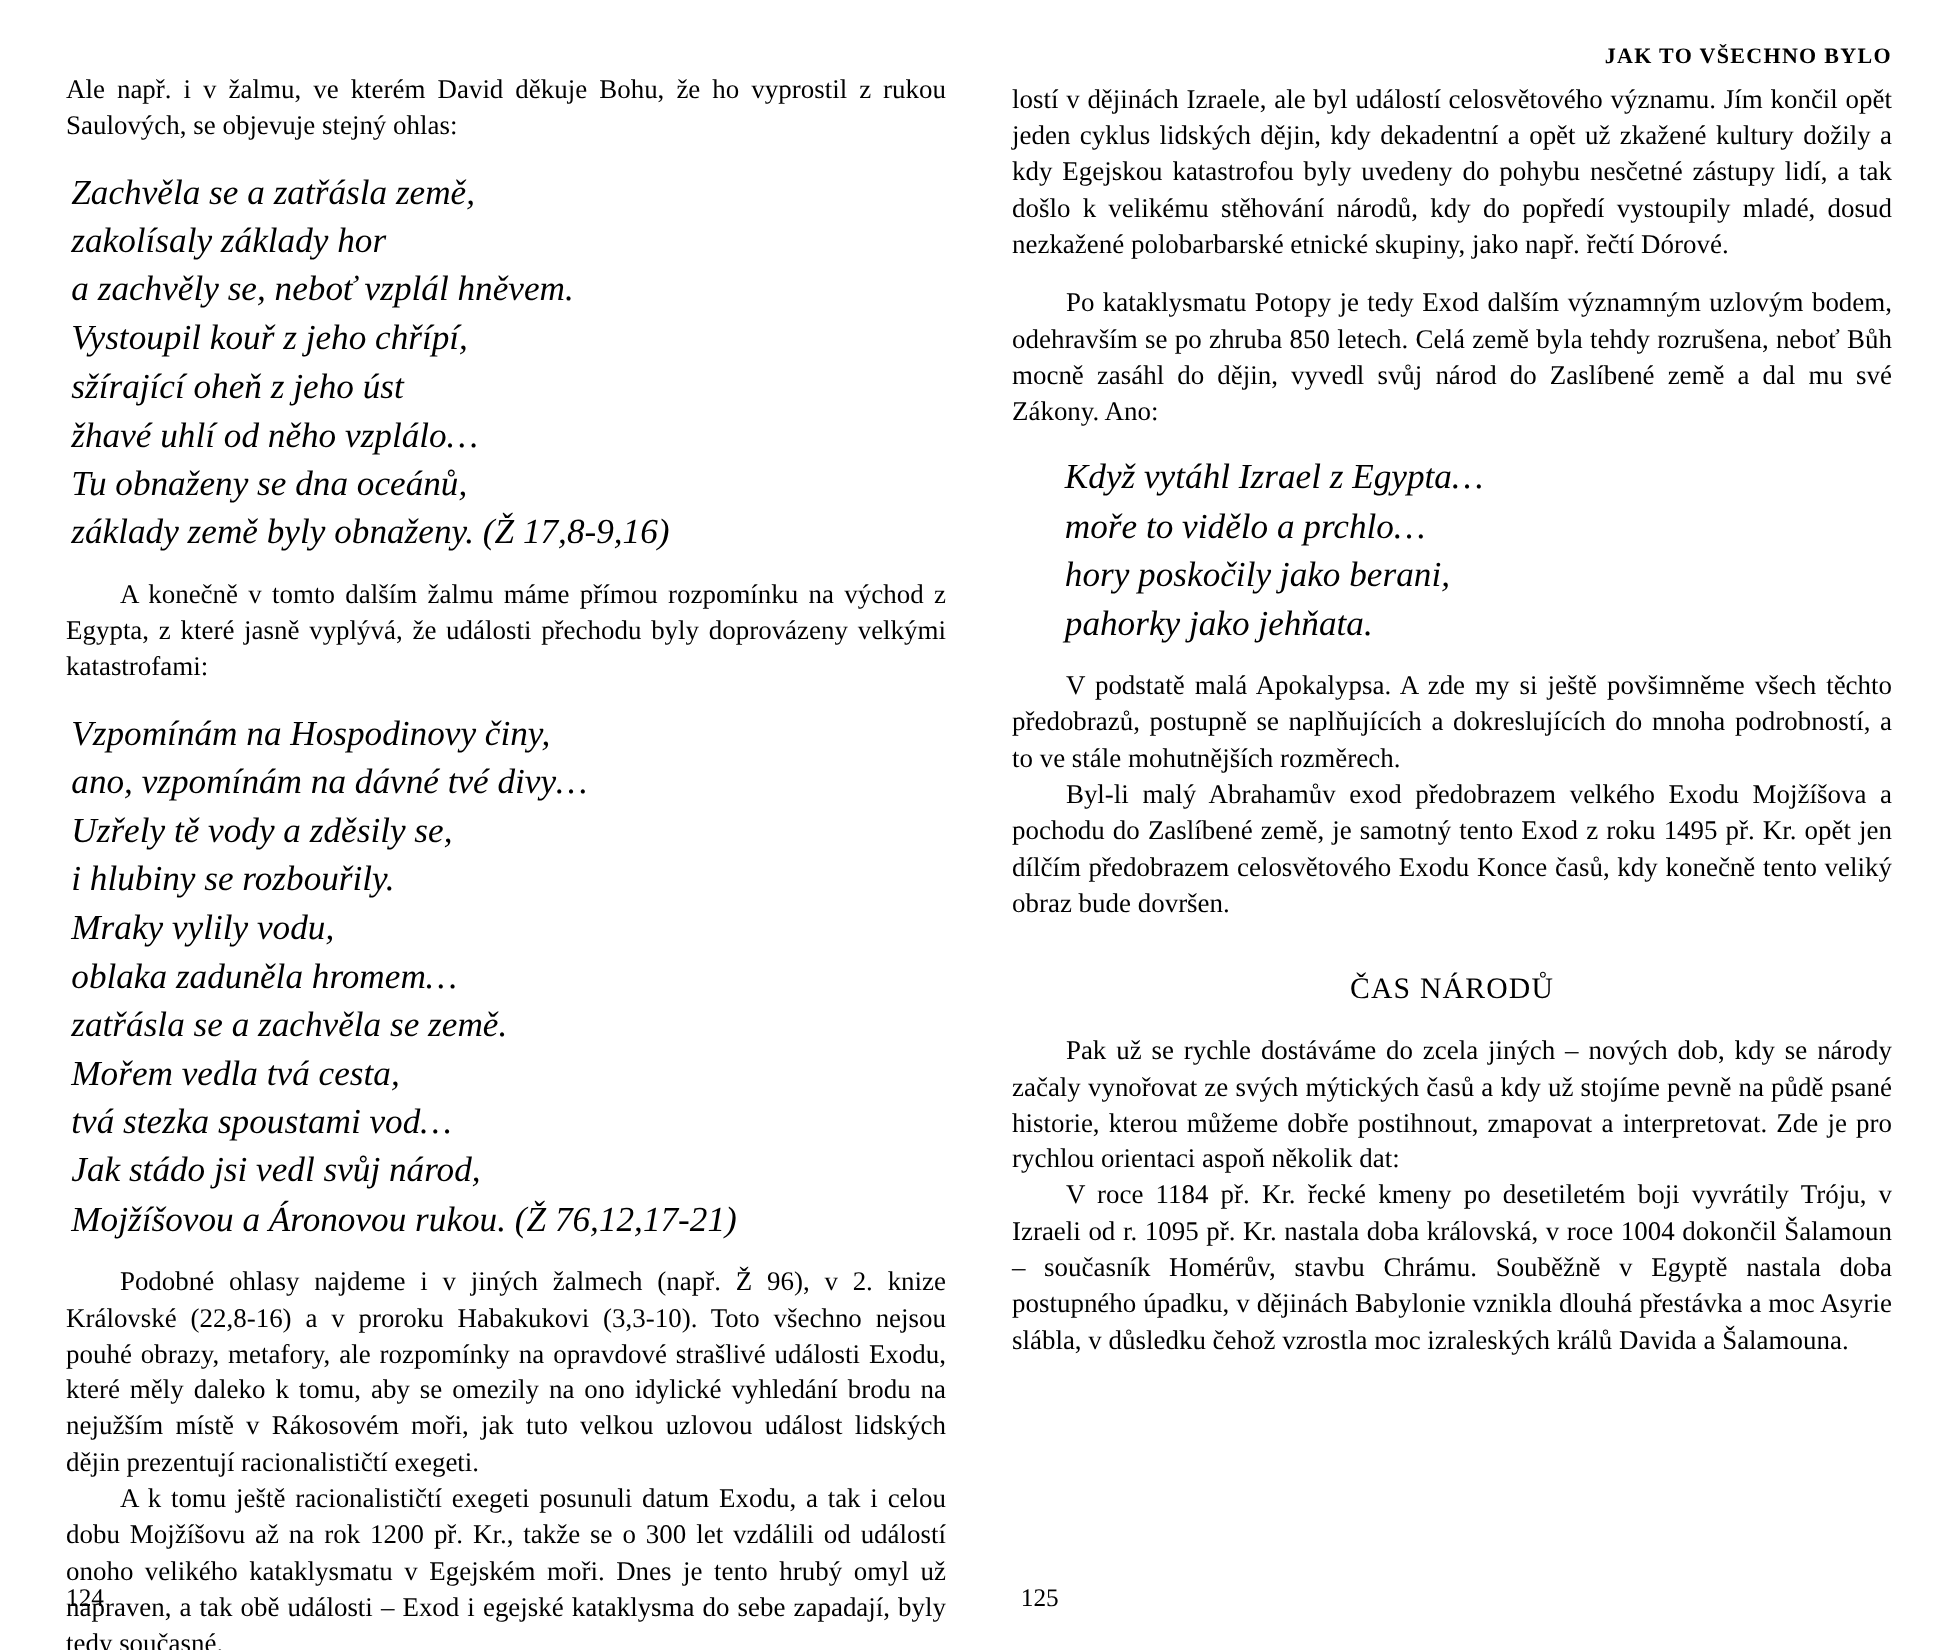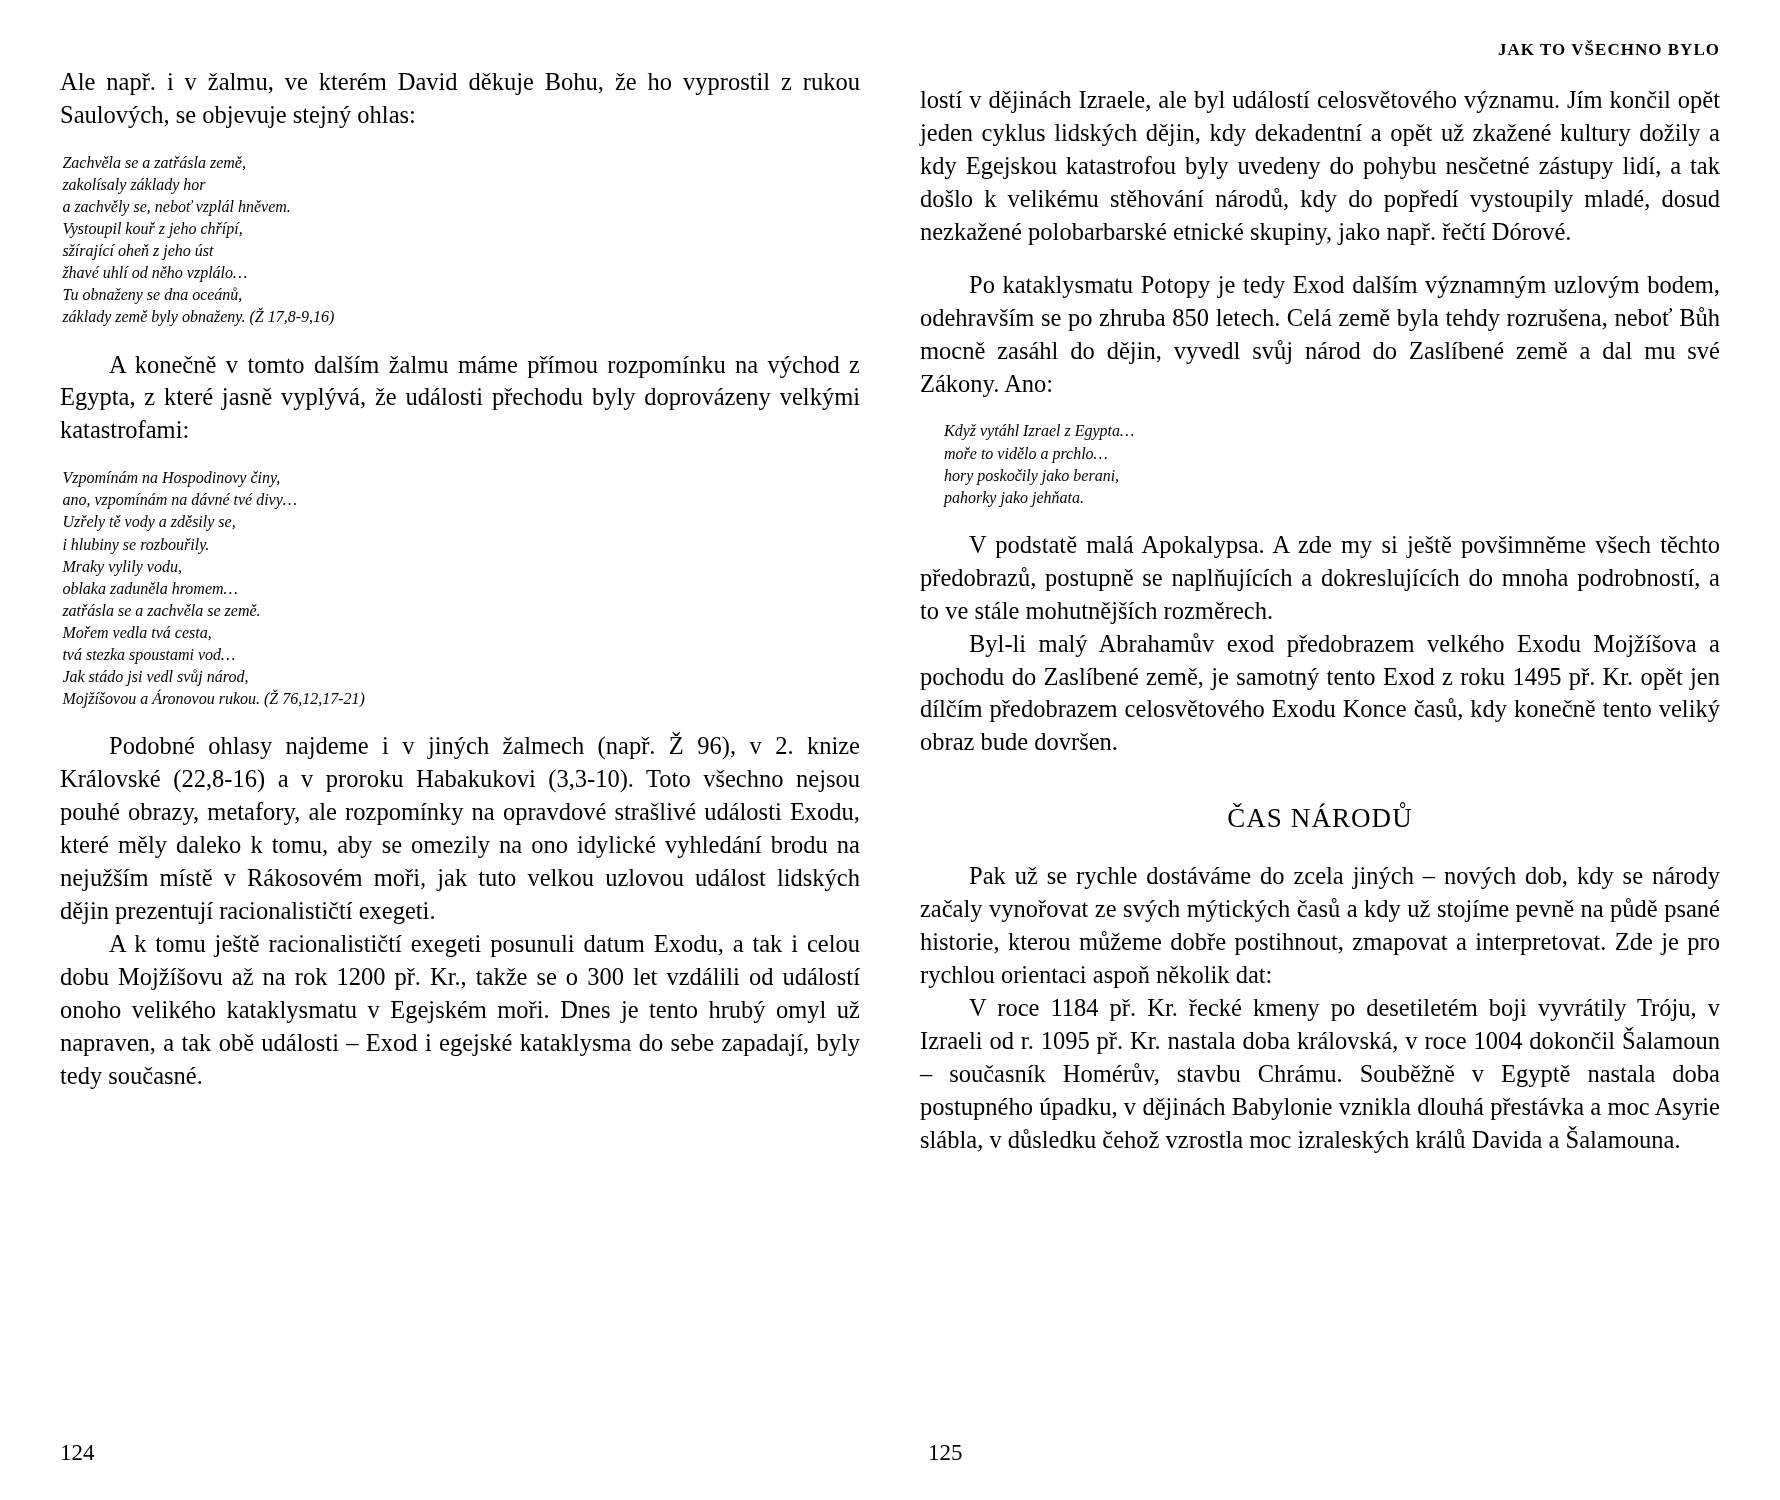--- a/index.html
+++ b/index.html
@@ -26,43 +26,43 @@
   .page {
     position: relative;
     width: 800px;
     box-sizing: border-box;
   }
   .page-left { padding-top: 26px; }
   .page-right { padding-top: 0px; }
 
   .running-head {
     font-family: "Liberation Serif", serif;
-    font-size: 17px;
+    font-size: 20px;
     letter-spacing: 0.06em;
     text-transform: uppercase;
     text-align: right;
-    margin-bottom: 24px;
+    margin-bottom: 12px;
     font-variant: small-caps;
     font-weight: 600;
   }
 
   p.body {
     font-size: 24.5px;
     line-height: 1.345;
     text-align: justify;
     margin: 0;
     text-indent: 2.0em;
     hyphens: auto;
   }
   p.body.noindent { text-indent: 0; }
   p.body.gap { margin-top: 20px; }
 
   .verse {
     font-style: italic;
-    font-size: 16px;
+    font-size: 32px;
     line-height: 1.38;
     margin: 20px 0 20px 0;
     padding-left: 0.15em;
   }
   .verse.indented {
     padding-left: 1.5em;
     font-style: italic;
   }
   .verse div { white-space: nowrap; }
 

